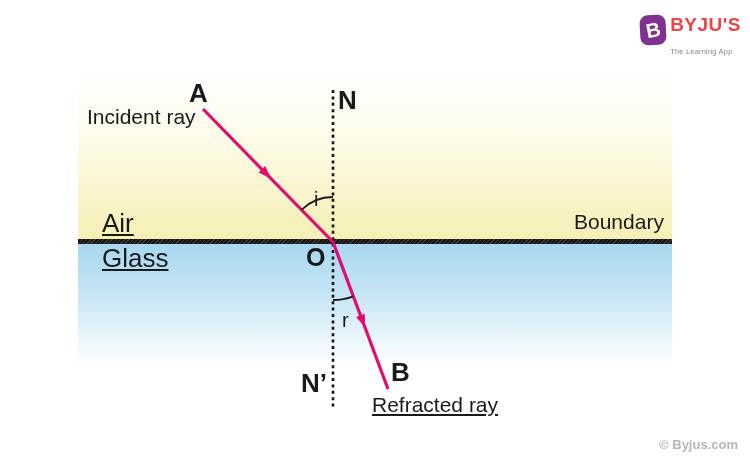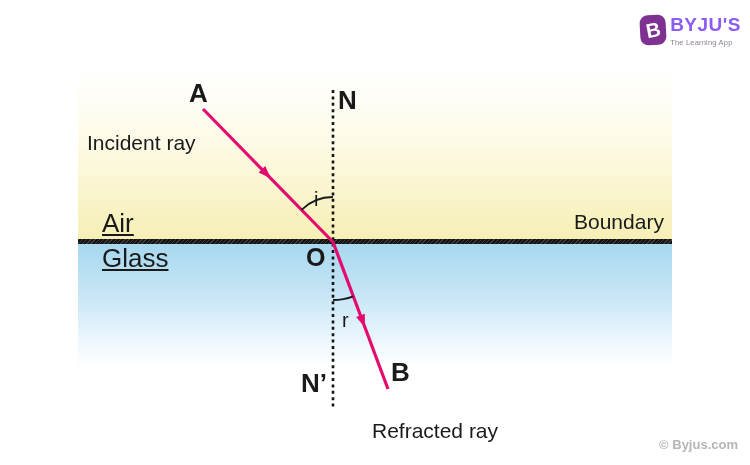--- a/index.html
+++ b/index.html
@@ -10,22 +10,22 @@
   
   .logo{position:absolute;top:15px;right:9px;display:flex;align-items:flex-start;gap:4px;}
   .logo-icon{
     width:26px;height:30px;background:#7e3190;border-radius:8px;
     display:flex;align-items:center;justify-content:center;transform:rotate(-3deg);
   }
   .logo-icon span{
     color:#ffffff;font-weight:bold;font-size:20px;line-height:1;transform:rotate(-8deg);
   }
   .logo-text{display:flex;flex-direction:column;line-height:1;}
-  .logo-brand{color:#8b5cf6;font-weight:bold;font-size:19px;letter-spacing:.5px;}
-  .logo-tagline{color:#8e8192;font-size:7.5px;margin-top:5px;letter-spacing:.2px;}
+  .logo-brand{color:#ef4444;font-weight:bold;font-size:19px;letter-spacing:.5px;}
+  .logo-tagline{color:#8e8192;font-size:7.5px;margin-top:14px;letter-spacing:.2px;}
   
   .region-air{
     position:absolute;left:78px;top:70px;width:594px;height:169px;
     background:linear-gradient(180deg,#ffffff 0%,#fdfae5 45%,#f6efb5 100%);
   }
   .region-glass{
     position:absolute;left:78px;top:244px;width:594px;height:124px;
     background:linear-gradient(180deg,#a8d8ef 0%,#c6e5f5 40%,#eef8fd 80%,#ffffff 100%);
   }
   .boundary-line{
@@ -36,23 +36,23 @@
   
   .overlay{position:absolute;left:0;top:0;width:750px;height:465px;}
   
   .lbl{position:absolute;white-space:nowrap;color:#1a1a1a;}
   .pt{font-weight:bold;font-size:26px;line-height:1;}
   .lbl-a{left:189px;top:80px;}
   .lbl-n{left:338px;top:87px;}
   .lbl-nprime{left:301px;top:370px;}
   .lbl-b{left:391px;top:359px;}
   .lbl-o{left:306px;top:245px;font-size:25px;}
-  .ray-label{font-size:21px;line-height:1;margin-top:26px;}
+  .ray-label{font-size:21px;line-height:1;}
   .lbl-incident{left:87px;top:106px;}
-  .lbl-refracted{left:372px;top:394px;}
+  .lbl-refracted{left:372px;top:394px;text-decoration:underline;}
   .medium-label{font-size:26px;line-height:1;text-decoration:underline;}
   .lbl-air{left:102px;top:210px;}
   .lbl-glass{left:102px;top:245px;}
   .lbl-boundary{left:574px;top:211px;font-size:21px;line-height:1;}
   .angle-label{font-size:20px;line-height:1;}
   .lbl-i{left:314px;top:189px;}
   .lbl-r{left:342px;top:310px;}
   .copyright{position:absolute;right:12px;top:437px;font-size:13px;color:#b5b5b5;font-weight:bold;}
 </style>
 </head>

